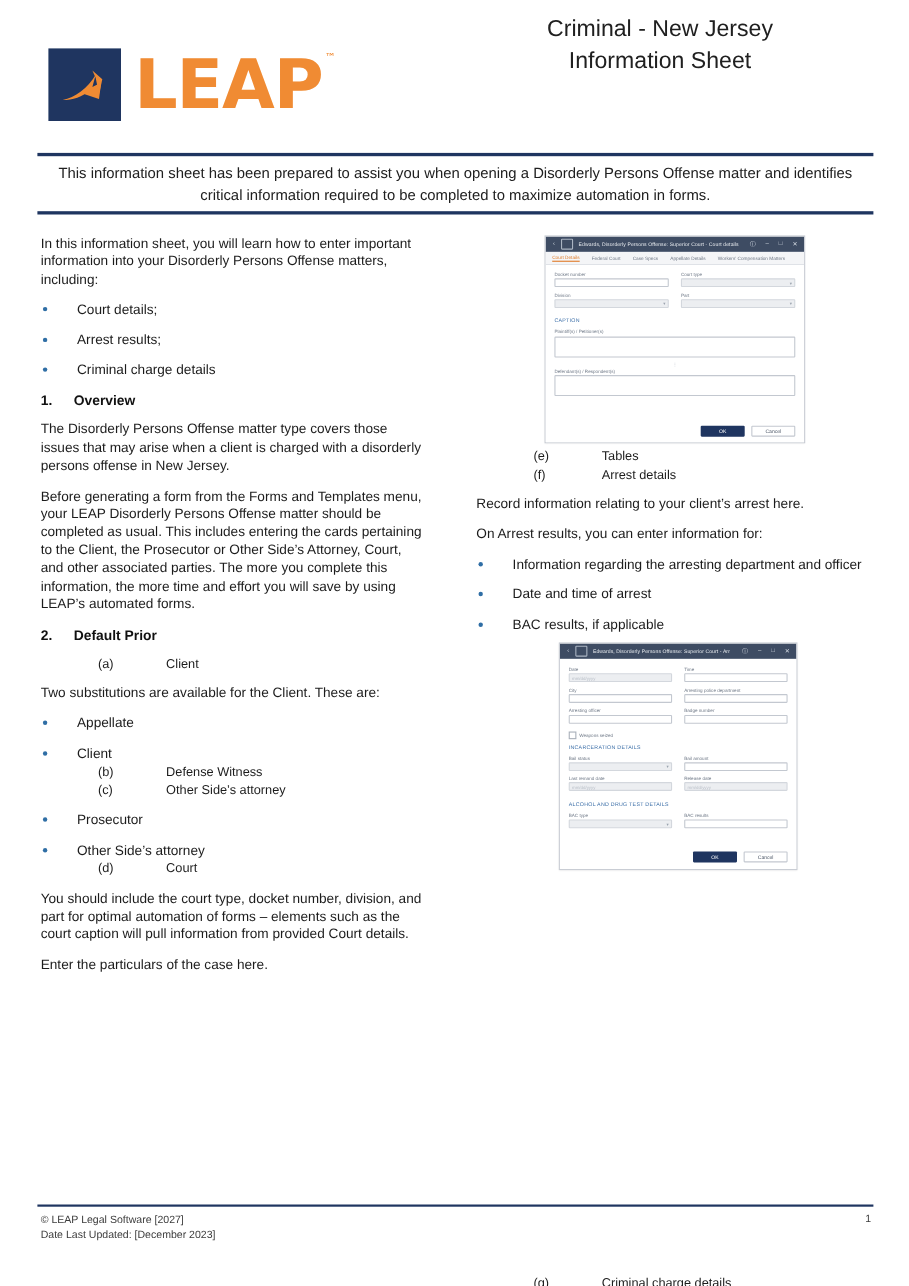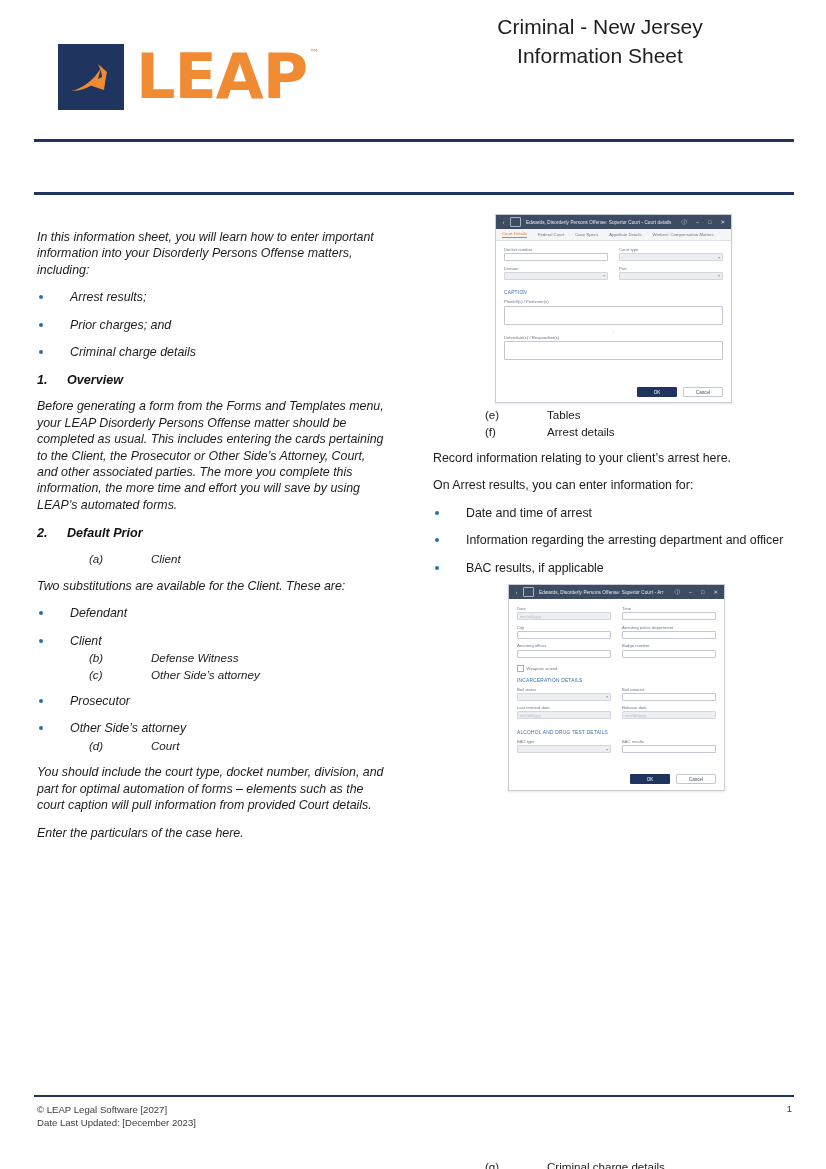--- a/index.html
+++ b/index.html
@@ -26,21 +26,21 @@
   .header {
     position: absolute;
     left: 34px; top: 44px;
     width: 760px; height: 92px;
     display: flex;
     align-items: flex-start;
   }
   .logo-wrap {
     display: flex;
     align-items: center;
-    margin-left: 24px;
+    margin-left: 10px;
   }
   .logo-mark {
     width: 66px; height: 66px;
     background: #1f3560;
     position: relative;
     flex: none;
   }
   .logo-text {
     font-family: "DejaVu Sans", sans-serif;
     font-weight: bold;
@@ -90,23 +90,22 @@
     width: 756px;
     text-align: center;
     font-size: 13.5px;
     line-height: 20px;
     color: #202020;
   }
 
   
   .col-left {
     position: absolute;
-    left: 37px; top: 229px;
+    left: 37px; top: 213px;
     width: 352px;
-    font-style: italic;
   }
   .col-right {
     position: absolute;
     left: 433px; top: 213px;
     width: 360px;
   }
 
   p.body {
     margin: 0 0 11px 0;
     font-size: 12.4px;
@@ -361,55 +360,57 @@
       </div>
     </div>
   </div>
 
   <div class="doc-title">
     <div>Criminal - New Jersey</div>
     <div>Information Sheet</div>
   </div>
 
   <div class="rule-top"></div>
+  <div class="banner">This information sheet has been prepared to assist you when opening a Disorderly Persons Offense matter and identifies critical information required to be completed to maximize automation in forms.</div>
   <div class="rule-bot"></div>
 
   <div class="col-left">
 
     <p class="body">In this information sheet, you will learn how to enter important information into your Disorderly Persons Offense matters, including:</p>
 
     <ul class="bullets">
+      <li>Court details;</li>
       <li>Arrest results;</li>
-      <li>Prior charges; and</li>
       <li>Criminal charge details</li>
     </ul>
 
     <div class="h-num">
       <span class="n">1.</span>
       <span>Overview</span>
     </div>
 
+    <p class="body">The Disorderly Persons Offense matter type covers those issues that may arise when a client is charged with a disorderly persons offense in New Jersey.</p>
     <p class="body">Before generating a form from the Forms and Templates menu, your LEAP Disorderly Persons Offense matter should be completed as usual. This includes entering the cards pertaining to the Client, the Prosecutor or Other Side’s Attorney, Court, and other associated parties. The more you complete this information, the more time and effort you will save by using LEAP’s automated forms.</p>
 
     <div class="h-num">
       <span class="n">2.</span>
       <span>Default Prior</span>
     </div>
 
     <div class="sub-list">
       <div class="sub-item">
         <span class="lbl">(a)</span>
         <span>Client</span>
       </div>
     </div>
 
     <p class="body">Two substitutions are available for the Client. These are:</p>
 
     <ul class="bullets">
-      <li>Defendant</li>
+      <li>Appellate</li>
       <li class="tight">
         <span>Client</span>
         <div class="sub-list in-bullet" style="padding-left:0">
           <div class="sub-item" style="padding-left:19px">
             <span class="lbl">(b)</span>
             <span>Defense Witness</span>
           </div>
           <div class="sub-item" style="padding-left:19px">
             <span class="lbl">(c)</span>
             <span>Other Side’s attorney</span>
@@ -508,22 +509,22 @@
       <div class="sub-item">
         <span class="lbl">(f)</span>
         <span>Arrest details</span>
       </div>
     </div>
 
     <p class="body">Record information relating to your client’s arrest here.</p>
     <p class="body">On Arrest results, you can enter information for:</p>
 
     <ul class="bullets">
+      <li>Information regarding the arresting department and officer</li>
       <li>Date and time of arrest</li>
-      <li>Information regarding the arresting department and officer</li>
       <li>BAC results, if applicable</li>
     </ul>
 
     <div class="win" style="left:75px; top:371px; width:215px; height:205px;">
       <div class="win-title">
         <span class="tb-ico">‹</span>
         <span class="tb-app"></span>
         <span class="tb-caption">Edwards, Disorderly Persons Offense: Superior Court - Arr</span>
         <span class="tb-btns">
           <span>ⓘ</span>

